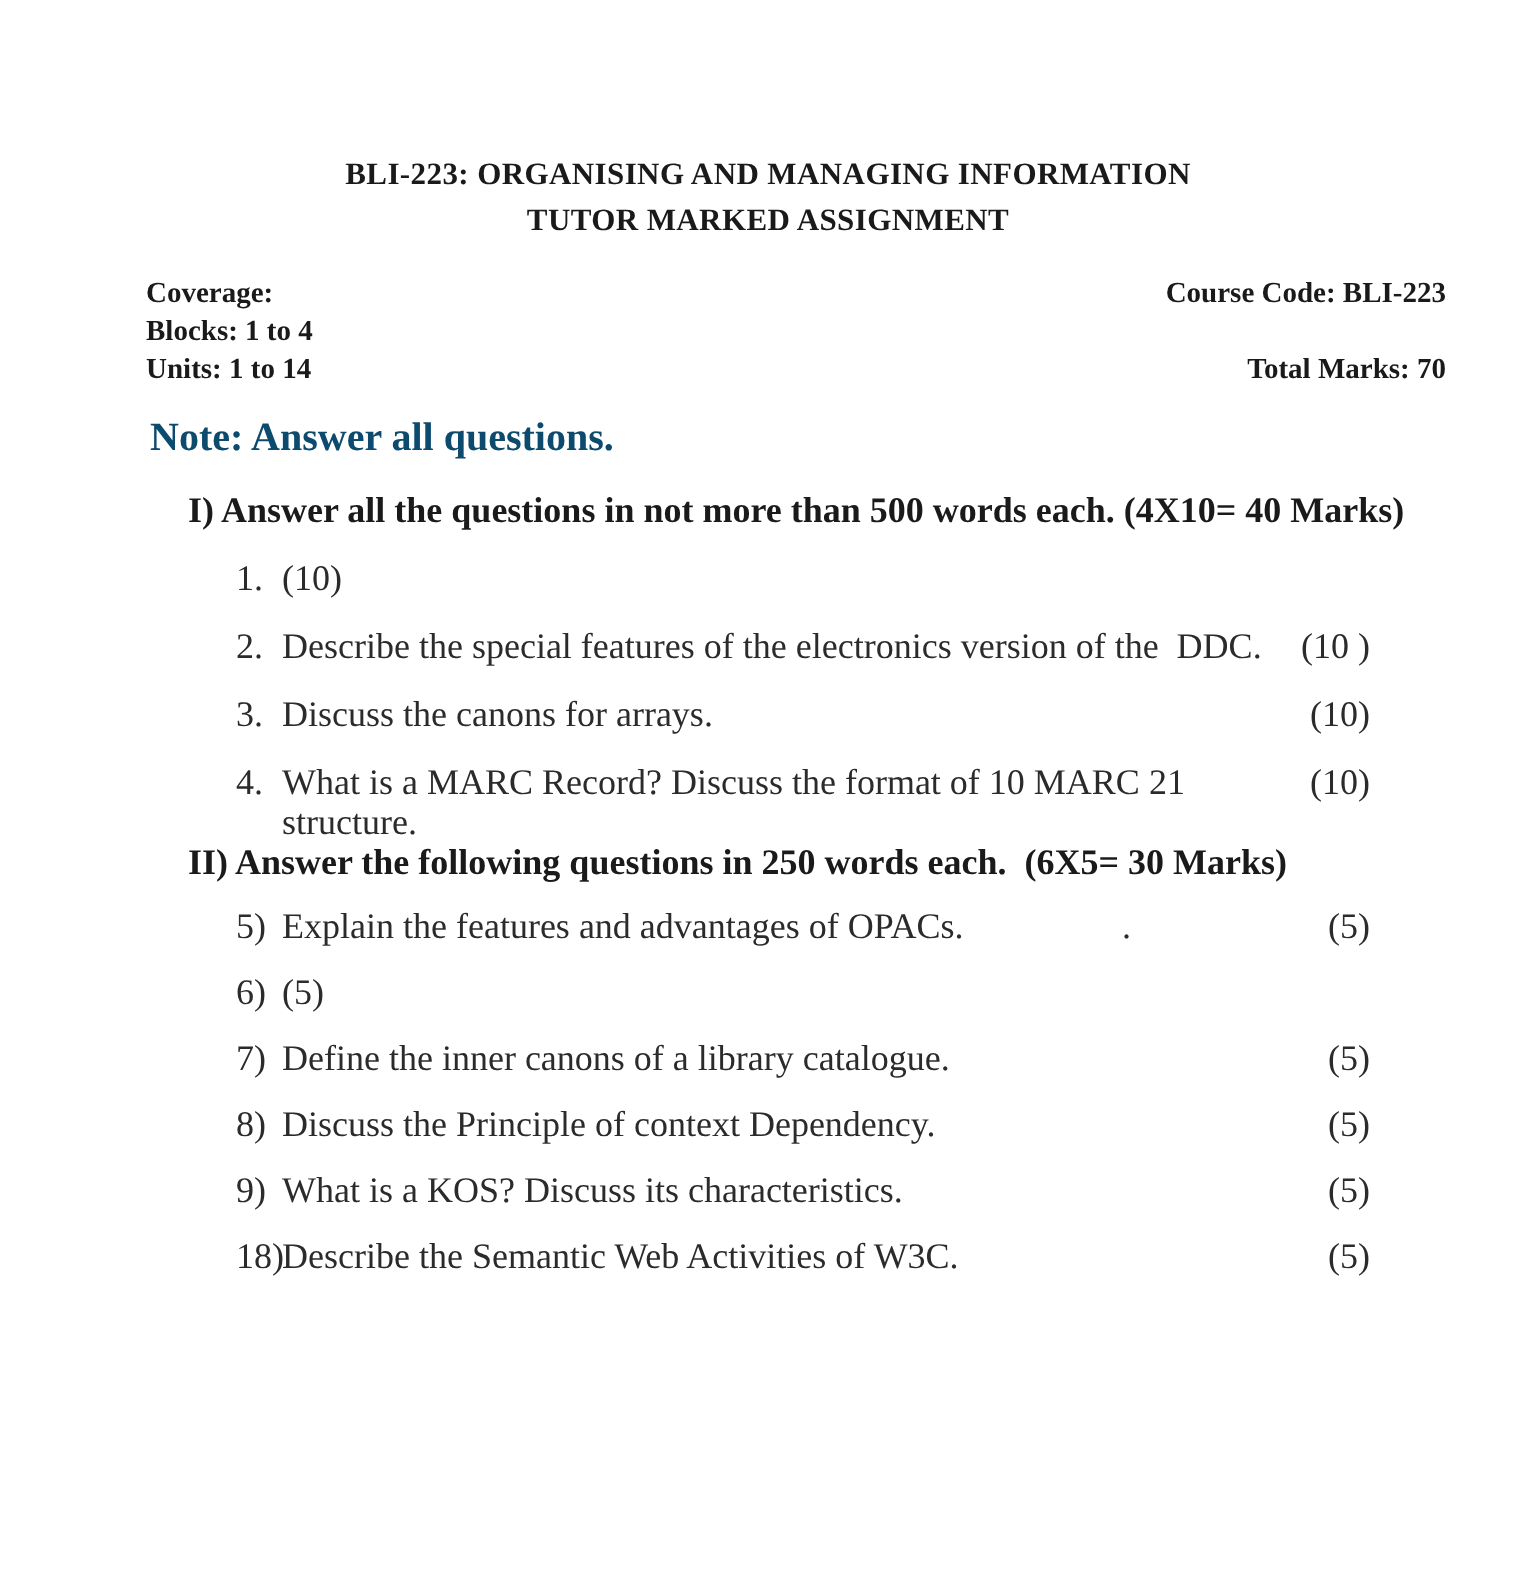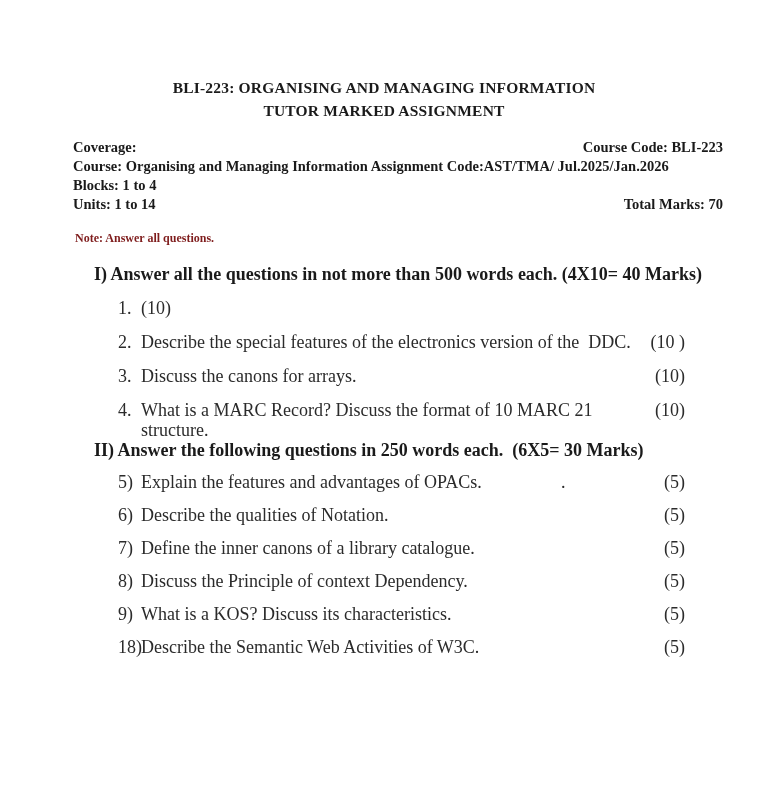--- a/index.html
+++ b/index.html
@@ -40,23 +40,23 @@
     display: flex;
     justify-content: space-between;
     white-space: pre-wrap;
     font-family: Liberation Serif, serif;
   }
   
   .note {
     margin-top: 14px;
     padding-left: 75px;
     font-weight: bold;
-    font-size: 12px;
+    font-size: 20px;
     line-height: 20px;
-    color: #7f1d1d;
+    color: #0c4a6e;
   }
   
   .sections {
     font-size: 18px;
     line-height: 20px;
     padding-left: 41px;
   }
   .section-heading {
     padding-left: 53px;
     font-weight: bold;
@@ -104,23 +104,20 @@
     <div>BLI-223: ORGANISING AND MANAGING INFORMATION</div>
     <div>TUTOR MARKED ASSIGNMENT</div>
   </div>
 
   <div class="header-block">
     <div class="hrow">
       <span>Coverage:</span>
       <span>Course Code: BLI-223</span>
     </div>
     <div class="hrow">
-      <span>Course: Organising and Managing Information Assignment Code:AST/TMA/ Jul.2025/Jan.2026</span>
-    </div>
-    <div class="hrow">
       <span>Blocks: 1 to 4</span>
     </div>
     <div class="hrow">
       <span>Units: 1 to 14</span>
       <span>Total Marks: 70</span>
     </div>
   </div>
 
   <div class="note">Note: Answer all questions.</div>
 
@@ -147,21 +144,20 @@
       </div>
       <div class="section-heading s1">II) Answer the following questions in 250 words each.  (6X5= 30 Marks)</div>
       <div class="q-row s1 first">
         <span class="q-num">5)</span>
         <span class="q-text">Explain the features and advantages of OPACs.</span>
         <span class="q-marks">(5)</span>
         <span class="stray-dot">.</span>
       </div>
       <div class="q-row s1">
         <span class="q-num">6)</span>
-        <span class="q-text">Describe the qualities of Notation.</span>
         <span class="q-marks">(5)</span>
       </div>
       <div class="q-row s1">
         <span class="q-num">7)</span>
         <span class="q-text">Define the inner canons of a library catalogue.</span>
         <span class="q-marks">(5)</span>
       </div>
       <div class="q-row s1">
         <span class="q-num">8)</span>
         <span class="q-text">Discuss the Principle of context Dependency.</span>

